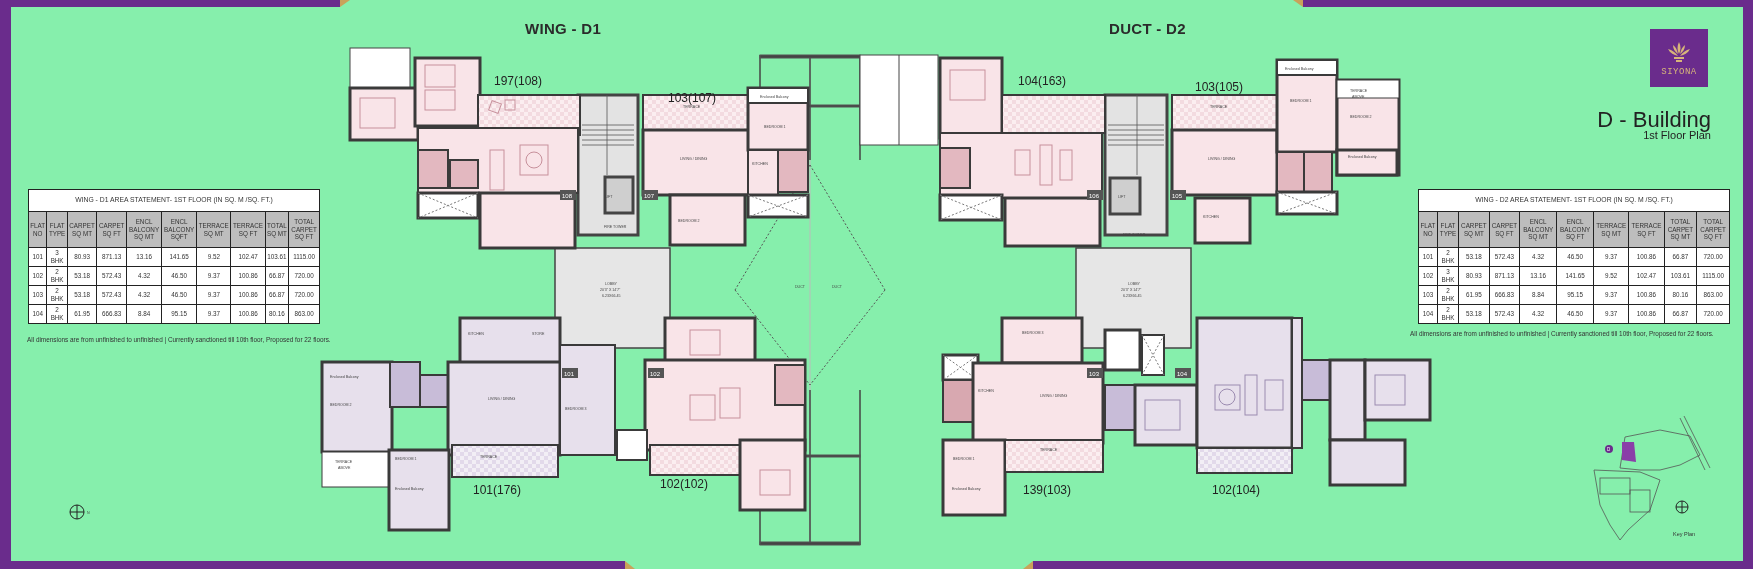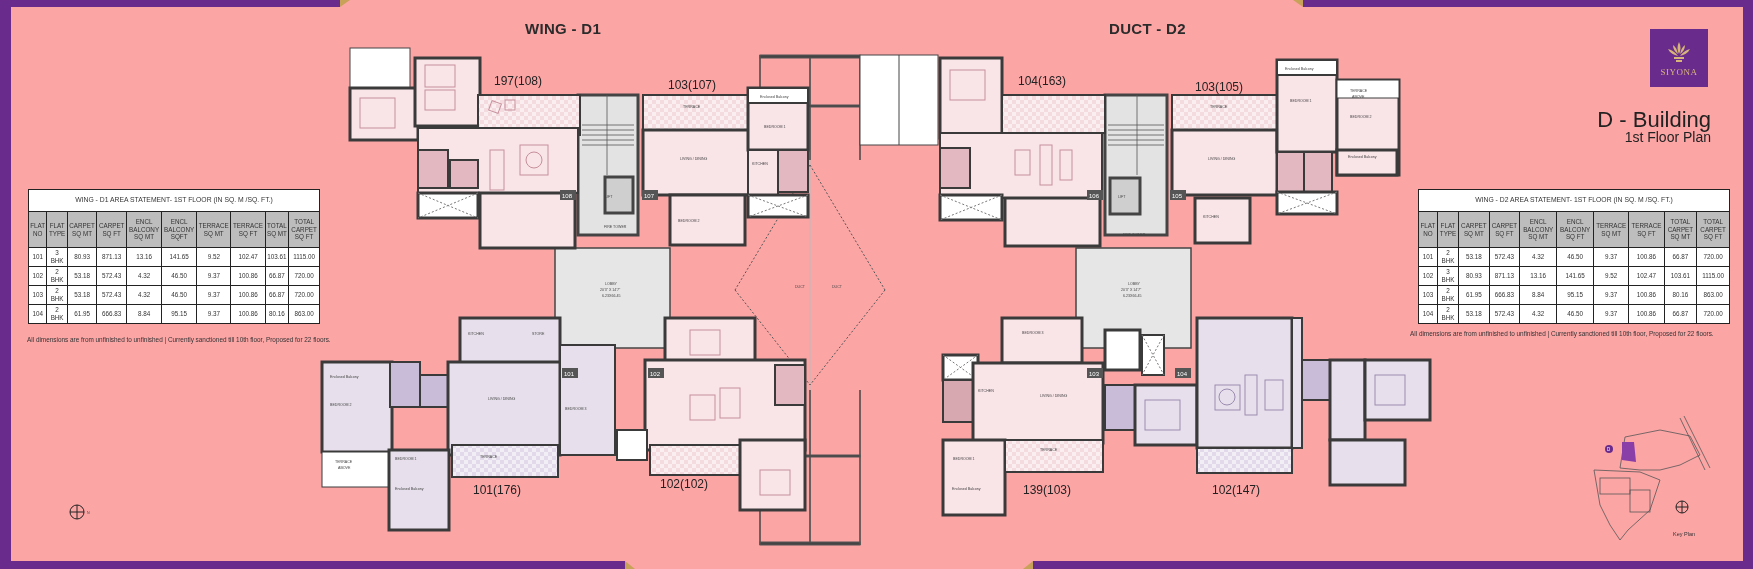--- a/index.html
+++ b/index.html
@@ -1,17 +1,17 @@
 <!DOCTYPE html>
 <html><head>
 <meta charset="utf-8">
 <style>
   *{box-sizing:border-box;margin:0;padding:0}
   html,body{width:1753px;height:569px;overflow:hidden;background:#fff;font-family:"Liberation Sans","DejaVu Sans",sans-serif;color:#333}
-  .frame{position:absolute;left:0;top:0;width:1753px;height:569px;background:#fca5a5}
+  .frame{position:absolute;left:0;top:0;width:1753px;height:569px;background:#86efac}
   .bar-left{position:absolute;left:0;top:0;width:11px;height:569px;background:#6a2c8c}
   .bar-right{position:absolute;right:0;top:0;width:10px;height:569px;background:#6a2c8c}
   .bar-top-l{position:absolute;left:0;top:0;width:340px;height:7px;background:#6a2c8c}
   .bar-top-l:after{content:"";position:absolute;right:-10px;top:0;border-top:7px solid #c9a25a;border-right:10px solid transparent}
   .bar-top-r{position:absolute;right:0;top:0;width:450px;height:7px;background:#6a2c8c}
   .bar-top-r:before{content:"";position:absolute;left:-10px;top:0;border-top:7px solid #c9a25a;border-left:10px solid transparent}
   .bar-bot-l{position:absolute;left:0;bottom:0;width:625px;height:8px;background:#6a2c8c}
   .bar-bot-l:after{content:"";position:absolute;right:-10px;bottom:0;border-bottom:8px solid #c9a25a;border-right:10px solid transparent}
   .bar-bot-r{position:absolute;right:0;bottom:0;width:720px;height:8px;background:#6a2c8c}
   .bar-bot-r:before{content:"";position:absolute;left:-10px;bottom:0;border-bottom:8px solid #c9a25a;border-left:10px solid transparent}
@@ -20,23 +20,23 @@
   .flat-label{position:absolute;font-size:12px;color:#222}
 
   table.area{position:absolute;border-collapse:collapse;font-size:6.3px;color:#333;background:#fff}
   table.area td,table.area th{border:1px solid #222;text-align:center;padding:1px 1px;line-height:1.2}
   table.area th{background:#bdbdbd;font-weight:normal;height:36px}
   table.area td{height:19px}
   table.area .cap{font-size:6.8px;height:22px;background:#fff}
   .note{position:absolute;font-size:6.4px;color:#333;white-space:nowrap}
 
   .logo{position:absolute;left:1650px;top:29px;width:58px;height:58px;background:#6a2c8c;display:flex;flex-direction:column;align-items:center;justify-content:center}
-  .logo-text{color:#d7b57a;font-family:Liberation Serif, serif;font-size:9px;letter-spacing:.5px;margin-top:3px}
+  .logo-text{color:#d7b57a;font-family:Liberation Mono, monospace;font-size:9px;letter-spacing:.5px;margin-top:3px}
   .bld-title{position:absolute;right:42px;top:107px;font-size:22px;color:#222}
-  .bld-sub{position:absolute;right:42px;top:129px;font-size:14px;color:#222}
+  .bld-sub{position:absolute;right:42px;top:129px;font-size:11px;color:#222}
   .key-label{position:absolute;left:1673px;top:531px;font-size:5.5px;color:#333}
   .plan{position:absolute;left:0;top:0}
   .tiny{font-size:3.6px;fill:#444;font-family:"Liberation Sans",sans-serif}
 </style>
 </head>
 <body>
 
 <div class="frame">
   <div class="bar-left"></div>
   <div class="bar-right"></div>
@@ -310,27 +310,27 @@
       <circle cx="1682" cy="507" r="6"></circle>
       <line x1="1676" y1="507" x2="1688" y2="507"></line>
         <line x1="1682" y1="501" x2="1682" y2="513"></line>
     </g>
   </svg>
 
   <div class="wing-title" style="left:525px">WING - D1</div>
   <div class="wing-title" style="left:1109px">DUCT - D2</div>
 
   <div class="flat-label" style="left:494px;top:74px">197(108)</div>
-  <div class="flat-label" style="left:668px;top:78px">103(107)</div>
+  <div class="flat-label" style="left:668px;top:91px">103(107)</div>
   <div class="flat-label" style="left:473px;top:483px">101(176)</div>
   <div class="flat-label" style="left:660px;top:477px">102(102)</div>
   <div class="flat-label" style="left:1018px;top:74px">104(163)</div>
   <div class="flat-label" style="left:1195px;top:80px">103(105)</div>
   <div class="flat-label" style="left:1023px;top:483px">139(103)</div>
-  <div class="flat-label" style="left:1212px;top:483px">102(147)</div>
+  <div class="flat-label" style="left:1212px;top:483px">102(104)</div>
 
   <table class="area" style="left:28px;top:189px;width:292px">
     <tbody>
         <tr>
           <td class="cap" colspan="10">WING - D1  AREA STATEMENT- 1ST  FLOOR (IN SQ. M /SQ. FT.)</td>
         </tr>
     <tr>
       <th>FLAT NO</th>
       <th>FLAT TYPE</th>
       <th>CARPET SQ MT</th>

